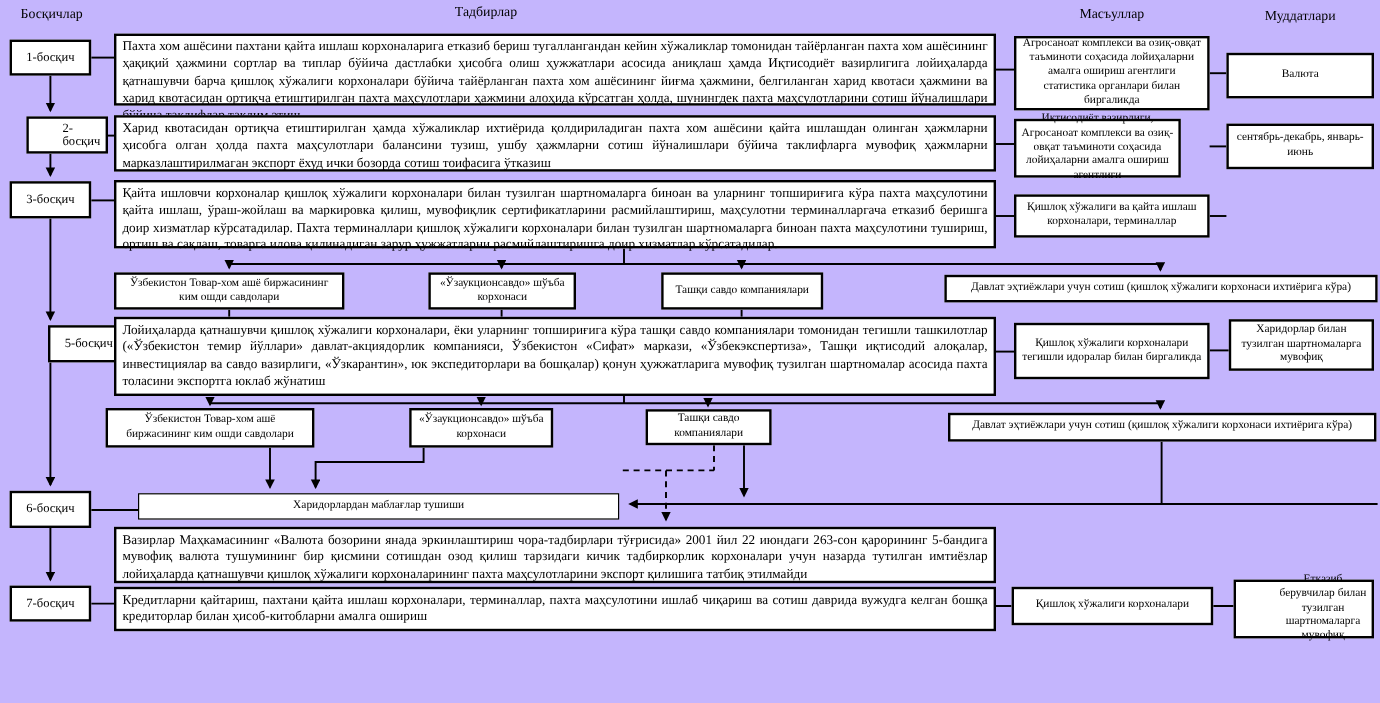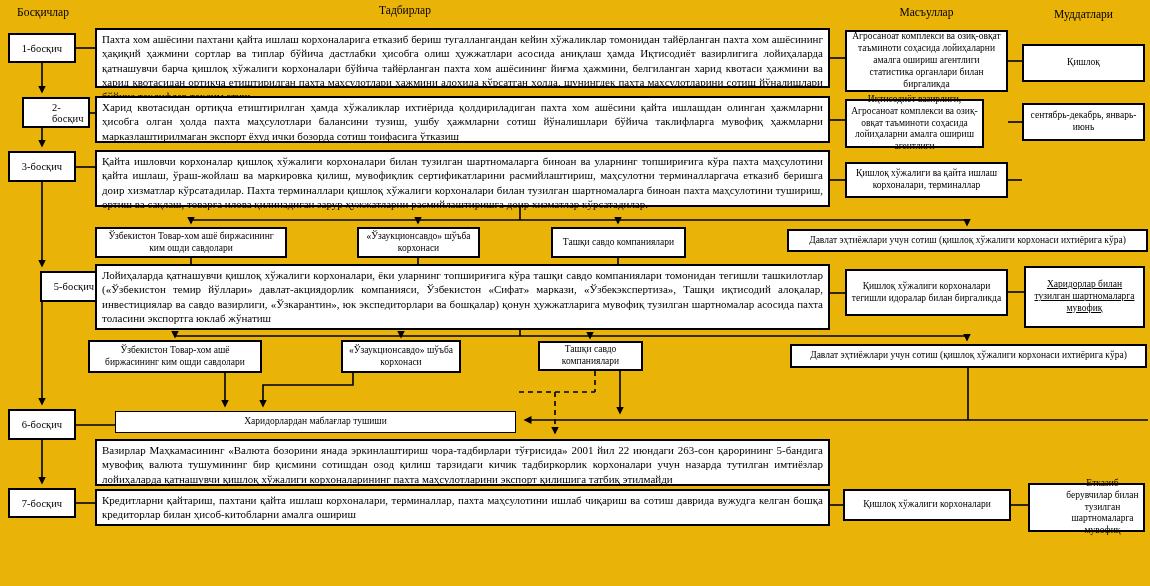--- a/index.html
+++ b/index.html
@@ -1,19 +1,19 @@
 <!DOCTYPE html>
 <html><head>
 <meta charset="utf-8">
 <style>
   html,body{margin:0;padding:0;background:#ffffff;}
   #canvas{
     position:relative;
     width:1150px;height:586px;
-    background:#eab308;
+    background:#c4b5fd;
     font-family:"Liberation Serif","DejaVu Serif",serif;
     color:#000;
     overflow:hidden;
   }
   svg.lines{position:absolute;left:0;top:0;width:1150px;height:586px;}
   .hdr{
     position:absolute;
     font-size:11.5px;
     text-align:center;
     white-space:nowrap;
@@ -133,23 +133,23 @@
   <div class="box act" style="left:95px;top:264px;width:735px;height:66px;">Лойиҳаларда қатнашувчи қишлоқ хўжалиги корхоналари, ёки уларнинг топшириғига кўра ташқи савдо компаниялари томонидан тегишли ташкилотлар («Ўзбекистон темир йўллари» давлат-акциядорлик компанияси, Ўзбекистон «Сифат» маркази, «Ўзбекэкспертиза», Ташқи иқтисодий алоқалар, инвестициялар ва савдо вазирлиги, «Ўзкарантин», юк экспедиторлари ва бошқалар) қонун ҳужжатларига мувофиқ тузилган шартномалар асосида пахта толасини экспортга юклаб жўнатиш</div>
   <div class="box act" style="left:95px;top:439px;width:735px;height:47px;">Вазирлар Маҳкамасининг «Валюта бозорини янада эркинлаштириш чора-тадбирлари тўғрисида»  2001 йил 22 июндаги 263-сон қарорининг 5-бандига мувофиқ валюта тушумининг бир қисмини сотишдан озод қилиш тарзидаги кичик тадбиркорлик корхоналари учун назарда тутилган имтиёзлар лойиҳаларда қатнашувчи қишлоқ хўжалиги корхоналарининг пахта маҳсулотларини экспорт қилишига татбиқ этилмайди</div>
   <div class="box act" style="left:95px;top:489px;width:735px;height:37px;">Кредитларни қайтариш, пахтани қайта ишлаш корхоналари, терминаллар, пахта маҳсулотини ишлаб чиқариш ва сотиш даврида вужудга келган бошқа кредиторлар билан ҳисоб-китобларни амалга ошириш</div>
 
   <div class="box cbox" style="left:845px;top:30px;width:163px;height:62px;">Агросаноат комплекси ва озиқ-овқат таъминоти соҳасида лойиҳаларни амалга ошириш агентлиги статистика органлари билан биргаликда</div>
   <div class="box cbox" style="left:845px;top:99px;width:139px;height:49px;">Иқтисодиёт вазирлиги, Агросаноат комплекси ва озиқ-овқат таъминоти соҳасида лойиҳаларни амалга ошириш агентлиги</div>
   <div class="box cbox" style="left:845px;top:162px;width:163px;height:36px;">Қишлоқ хўжалиги ва қайта ишлаш корхоналари, терминаллар</div>
   <div class="box cbox" style="left:845px;top:269px;width:163px;height:47px;">Қишлоқ хўжалиги корхоналари тегишли идоралар билан биргаликда</div>
   <div class="box cbox" style="left:843px;top:489px;width:168px;height:32px;">Қишлоқ хўжалиги корхоналари</div>
 
-  <div class="box cbox" style="left:1022px;top:44px;width:123px;height:38px;">Қишлоқ</div>
+  <div class="box cbox" style="left:1022px;top:44px;width:123px;height:38px;">Валюта</div>
   <div class="box cbox" style="left:1022px;top:103px;width:123px;height:38px;">сентябрь-декабрь, январь-июнь</div>
-  <div class="box cbox" style="left:1024px;top:266px;width:121px;height:62px;text-decoration:underline;">Харидорлар билан тузилган шартномаларга мувофиқ</div>
+  <div class="box cbox" style="left:1024px;top:266px;width:121px;height:43px;">Харидорлар билан тузилган шартномаларга мувофиқ</div>
   <div class="box cbox" style="left:1028px;top:483px;width:117px;height:49px;padding-left:36px;">Етказиб берувчилар билан тузилган шартномаларга мувофиқ</div>
 
   <div class="box cbox" style="left:95px;top:227px;width:192px;height:31px;">Ўзбекистон Товар-хом ашё биржасининг ким ошди савдолари</div>
   <div class="box cbox" style="left:357px;top:227px;width:123px;height:31px;">«Ўзаукционсавдо» шўъба корхонаси</div>
   <div class="box cbox" style="left:551px;top:227px;width:135px;height:31px;">Ташқи савдо компаниялари</div>
   <div class="box cbox" style="left:787px;top:229px;width:361px;height:23px;">Давлат эҳтиёжлари учун сотиш (қишлоқ хўжалиги корхонаси ихтиёрига кўра)</div>
 
   <div class="box cbox" style="left:88px;top:340px;width:174px;height:33px;">Ўзбекистон Товар-хом ашё биржасининг ким ошди савдолари</div>
   <div class="box cbox" style="left:341px;top:340px;width:120px;height:33px;">«Ўзаукционсавдо» шўъба корхонаси</div>
   <div class="box cbox" style="left:538px;top:341px;width:105px;height:30px;">Ташқи савдо компаниялари</div>

